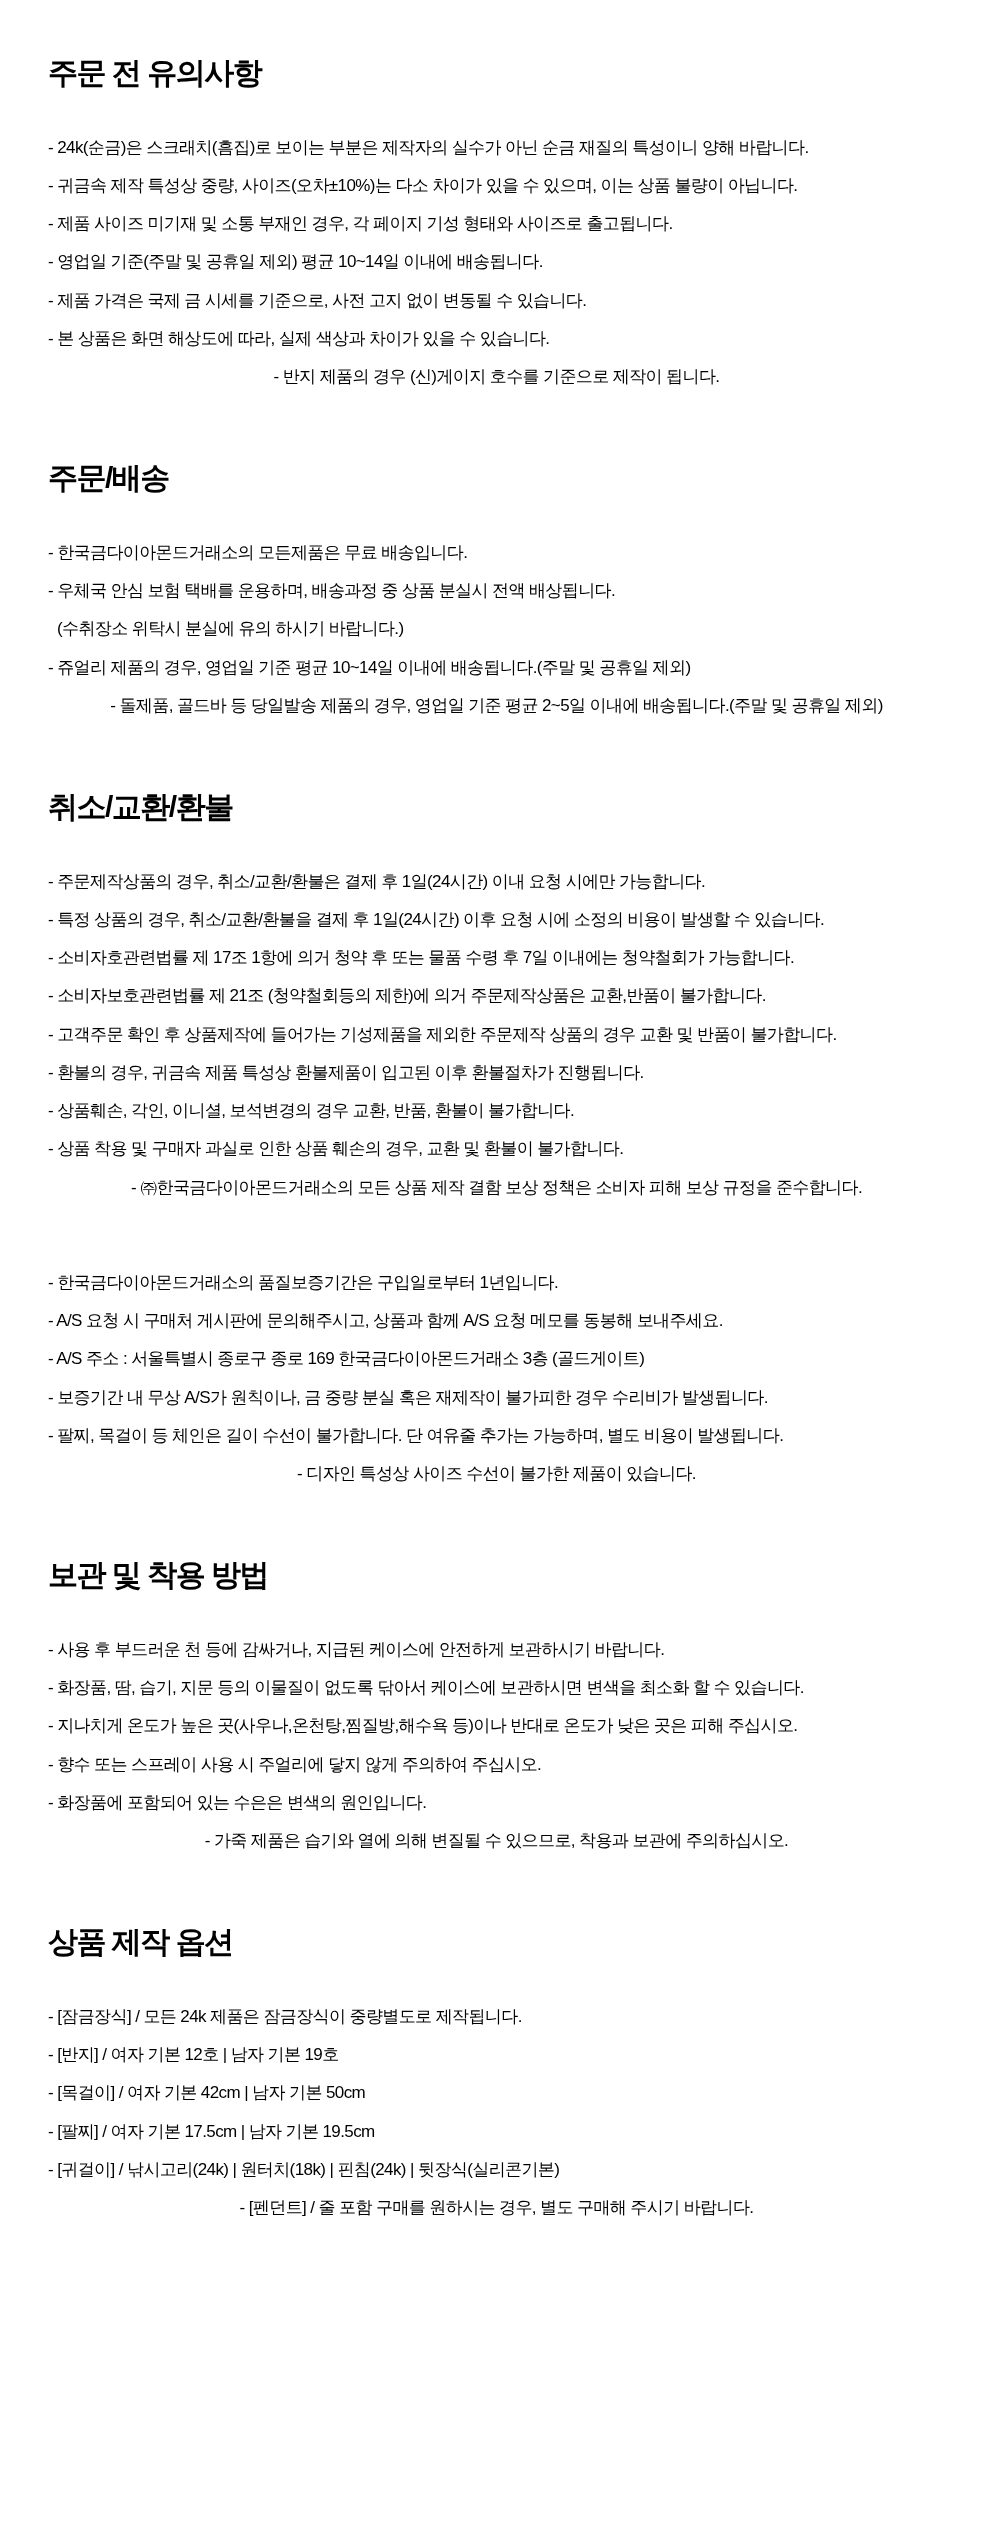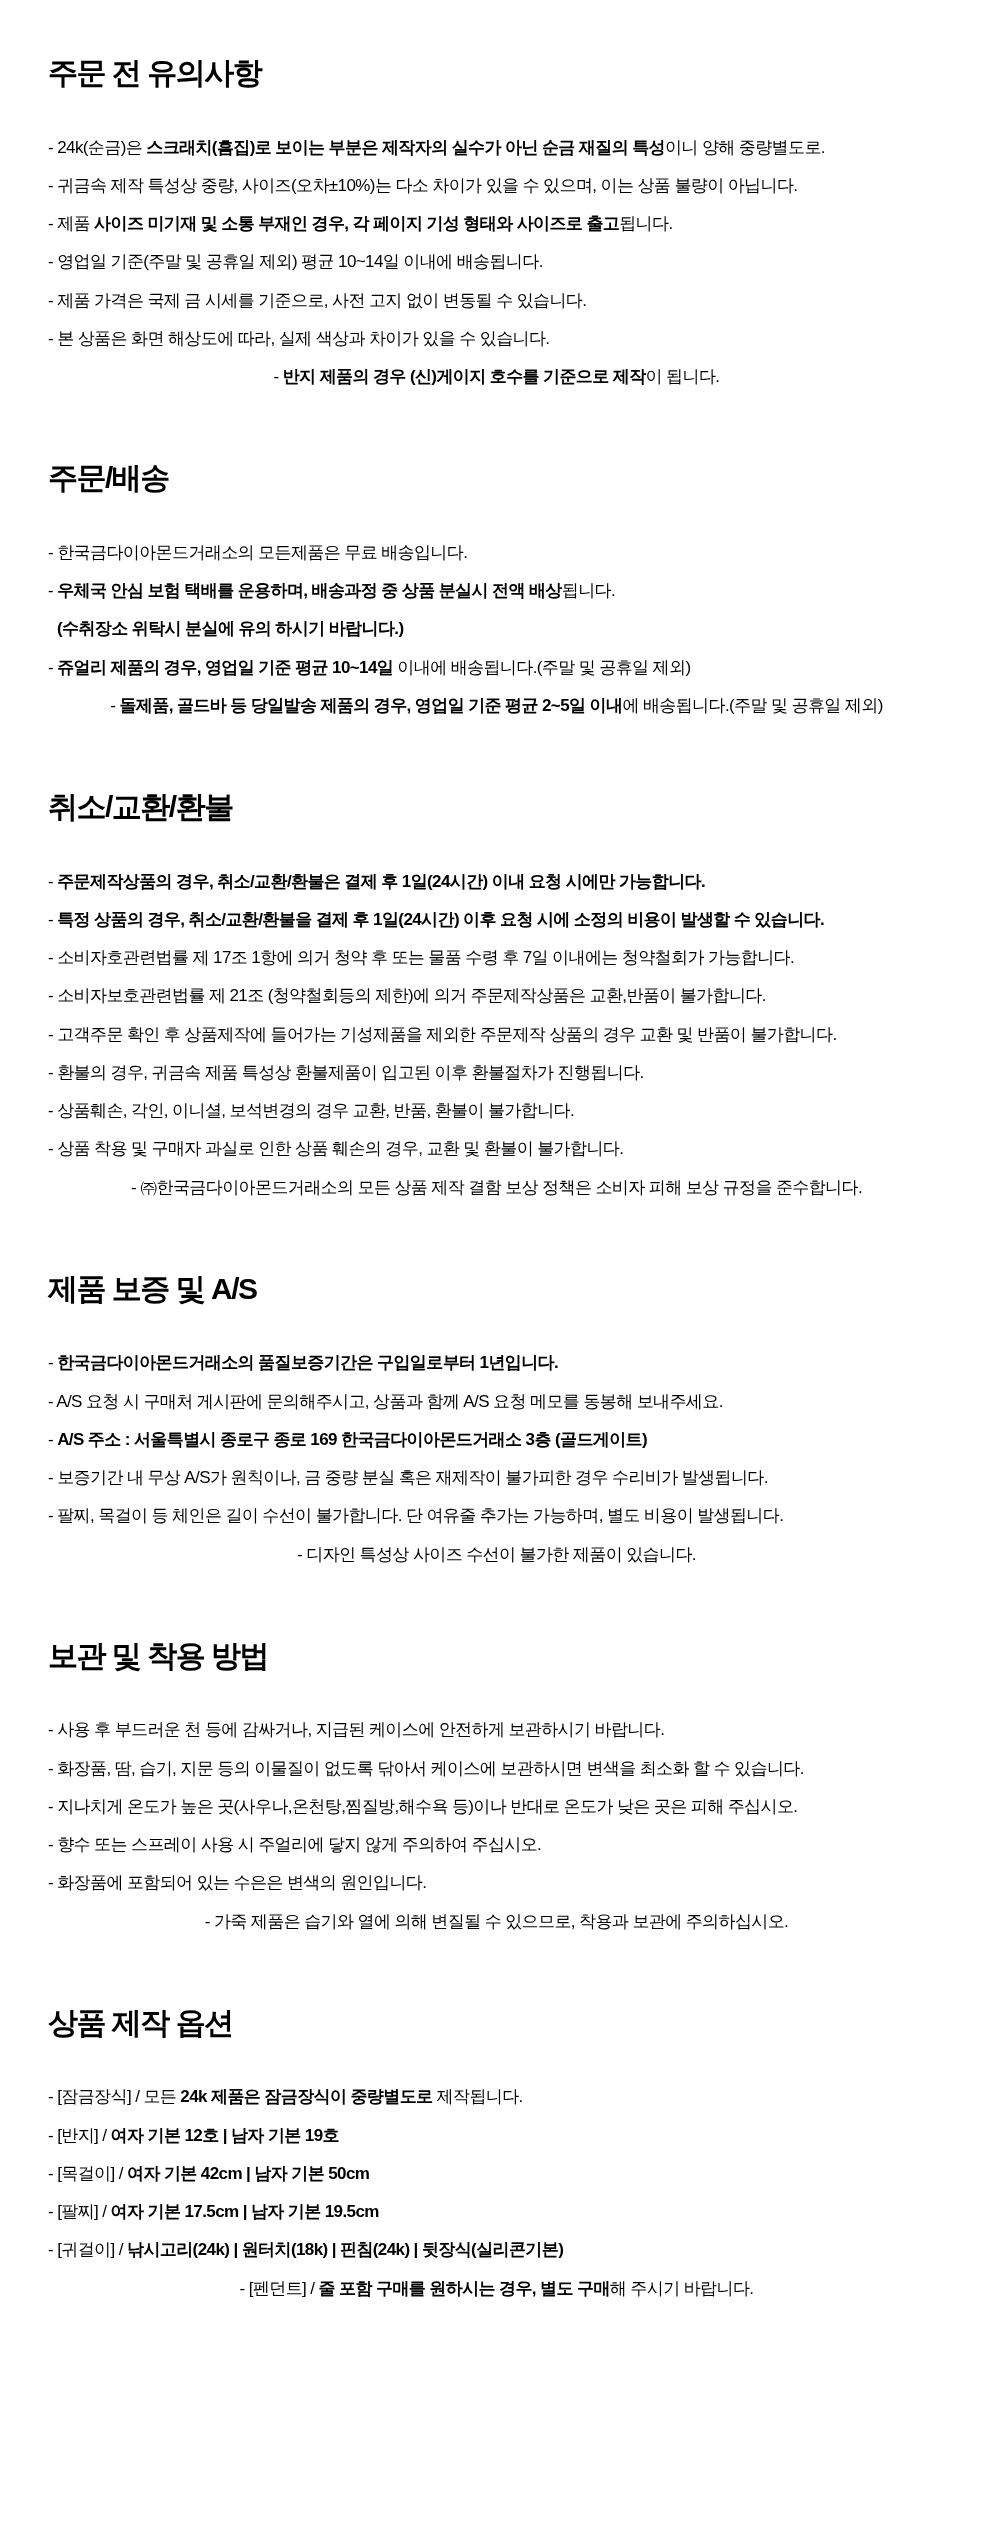--- a/index.html
+++ b/index.html
@@ -45,31 +45,31 @@
     color: #000000;
   }
   ul.notice-list li:last-child {
     margin-bottom: 0;
     text-align: center;
   }
   ul.notice-list li.indent {
     padding-left: 9px;
   }
   .seg-bold {
-    font-weight: 700;
+    font-weight: 400;
   }
 </style>
 </head>
 <body>
 
 <main class="notice-page">
     <section class="notice-section">
       <h2 class="section-title">주문 전 유의사항</h2>
       <ul class="notice-list">
-        <li class=""><span class="seg-normal">- 24k(순금)은 </span><span class="seg-bold">스크래치(흠집)로 보이는 부분은 제작자의 실수가 아닌 순금 재질의 특성</span><span class="seg-normal">이니 양해 중량별도로.</span></li>
+        <li class=""><span class="seg-normal">- 24k(순금)은 </span><span class="seg-bold">스크래치(흠집)로 보이는 부분은 제작자의 실수가 아닌 순금 재질의 특성</span><span class="seg-normal">이니 양해 바랍니다.</span></li>
         <li class=""><span class="seg-normal">- 귀금속 제작 특성상 중량, 사이즈(오차±10%)는 다소 차이가 있을 수 있으며, 이는 상품 불량이 아닙니다.</span></li>
         <li class=""><span class="seg-normal">- 제품 </span><span class="seg-bold">사이즈 미기재 및 소통 부재인 경우, 각 페이지 기성 형태와 사이즈로 출고</span><span class="seg-normal">됩니다.</span></li>
         <li class=""><span class="seg-normal">- 영업일 기준(주말 및 공휴일 제외) 평균 10~14일 이내에 배송됩니다.</span></li>
         <li class=""><span class="seg-normal">- 제품 가격은 국제 금 시세를 기준으로, 사전 고지 없이 변동될 수 있습니다.</span></li>
         <li class=""><span class="seg-normal">- 본 상품은 화면 해상도에 따라, 실제 색상과 차이가 있을 수 있습니다.</span></li>
         <li class=""><span class="seg-normal">- </span><span class="seg-bold">반지 제품의 경우 (신)게이지 호수를 기준으로 제작</span><span class="seg-normal">이 됩니다.</span></li>
       </ul>
     </section>
     <section class="notice-section">
       <h2 class="section-title">주문/배송</h2>
@@ -89,21 +89,20 @@
         <li class=""><span class="seg-normal">- 소비자호관련법률 제 17조 1항에 의거 청약 후 또는 물품 수령 후 7일 이내에는 청약철회가 가능합니다.</span></li>
         <li class=""><span class="seg-normal">- 소비자보호관련법률 제 21조 (청약철회등의 제한)에 의거 주문제작상품은 교환,반품이 불가합니다.</span></li>
         <li class=""><span class="seg-normal">- 고객주문 확인 후 상품제작에 들어가는 기성제품을 제외한 주문제작 상품의 경우 교환 및 반품이 불가합니다.</span></li>
         <li class=""><span class="seg-normal">- 환불의 경우, 귀금속 제품 특성상 환불제품이 입고된 이후 환불절차가 진행됩니다.</span></li>
         <li class=""><span class="seg-normal">- 상품훼손, 각인, 이니셜, 보석변경의 경우 교환, 반품, 환불이 불가합니다.</span></li>
         <li class=""><span class="seg-normal">- 상품 착용 및 구매자 과실로 인한 상품 훼손의 경우, 교환 및 환불이 불가합니다.</span></li>
         <li class=""><span class="seg-normal">- ㈜한국금다이아몬드거래소의 모든 상품 제작 결함 보상 정책은 소비자 피해 보상 규정을 준수합니다.</span></li>
       </ul>
     </section>
     <section class="notice-section">
-      <h2 class="section-title">제품 보증 및 A/S</h2>
       <ul class="notice-list">
         <li class=""><span class="seg-normal">- </span><span class="seg-bold">한국금다이아몬드거래소의 품질보증기간은 구입일로부터 1년입니다.</span></li>
         <li class=""><span class="seg-normal">- A/S 요청 시 구매처 게시판에 문의해주시고, 상품과 함께 A/S 요청 메모를 동봉해 보내주세요.</span></li>
         <li class=""><span class="seg-normal">- </span><span class="seg-bold">A/S 주소 : 서울특별시 종로구 종로 169 한국금다이아몬드거래소 3층 (골드게이트)</span></li>
         <li class=""><span class="seg-normal">- 보증기간 내 무상 A/S가 원칙이나, 금 중량 분실 혹은 재제작이 불가피한 경우 수리비가 발생됩니다.</span></li>
         <li class=""><span class="seg-normal">- 팔찌, 목걸이 등 체인은 길이 수선이 불가합니다. 단 여유줄 추가는 가능하며, 별도 비용이 발생됩니다.</span></li>
         <li class=""><span class="seg-normal">- 디자인 특성상 사이즈 수선이 불가한 제품이 있습니다.</span></li>
       </ul>
     </section>
     <section class="notice-section">

